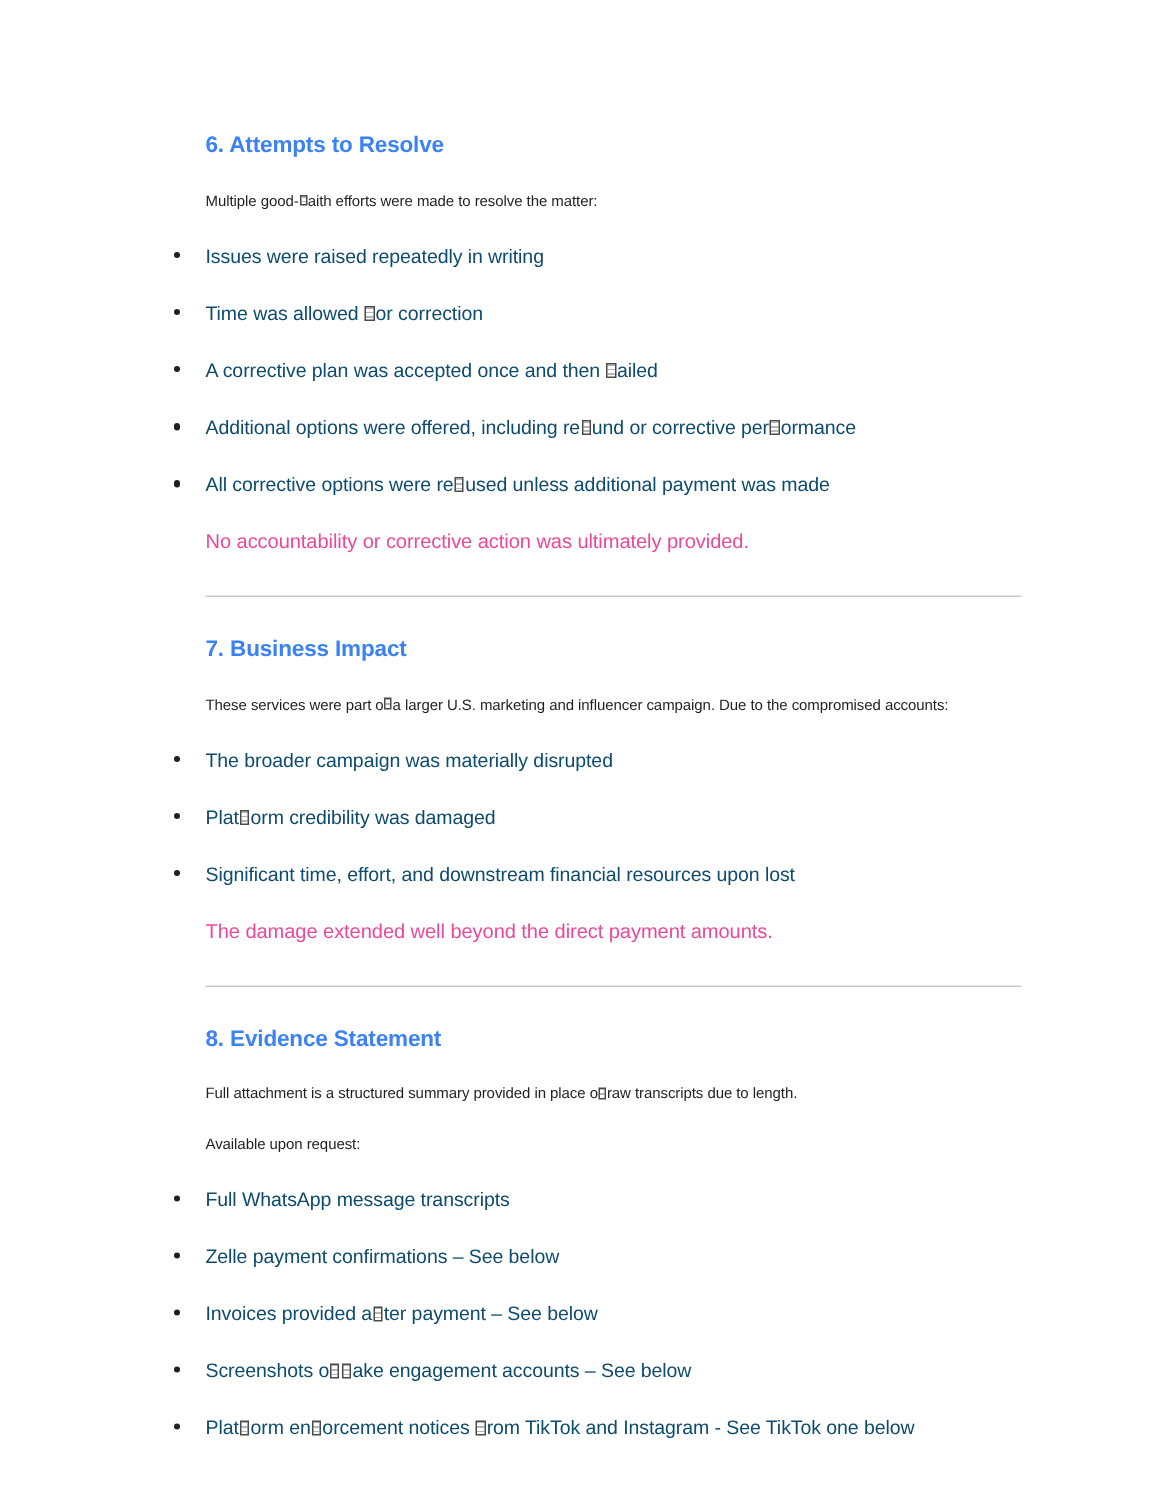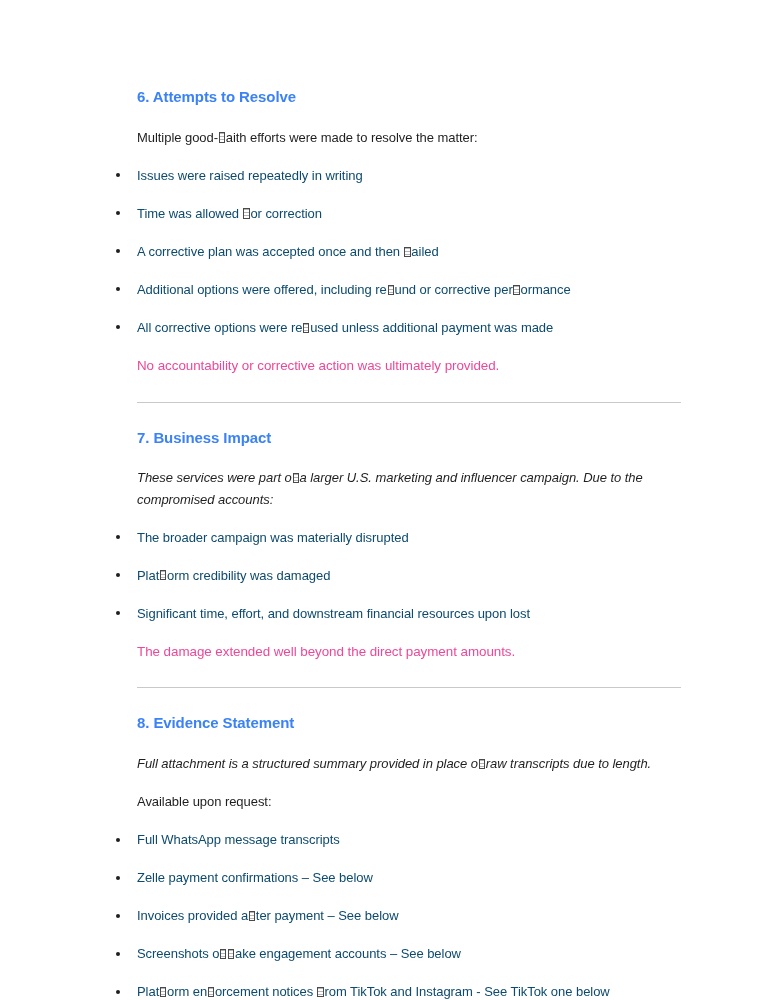--- a/index.html
+++ b/index.html
@@ -28,30 +28,29 @@
   }
   .section-heading {
     font-size: 15px;
     font-weight: 700;
     letter-spacing: -0.1px;
     color: #3b82f6;
     margin: 0 0 20px 0;
     line-height: 1.25;
   }
   .para {
-    font-size: 13px;
+    font-size: 10px;
     font-weight: 400;
     color: #1f1f1f;
     line-height: 1.62;
     margin: 0 0 17px 0;
     letter-spacing: -0.05px;
   }
   .para.wide {
     max-width: 545px;
-    font-style: italic;
   }
   ul.bullets {
     list-style: none;
     margin: 0 0 0 0;
     padding: 0;
   }
   ul.bullets li {
     position: relative;
     font-size: 13px;
     font-weight: 400;

